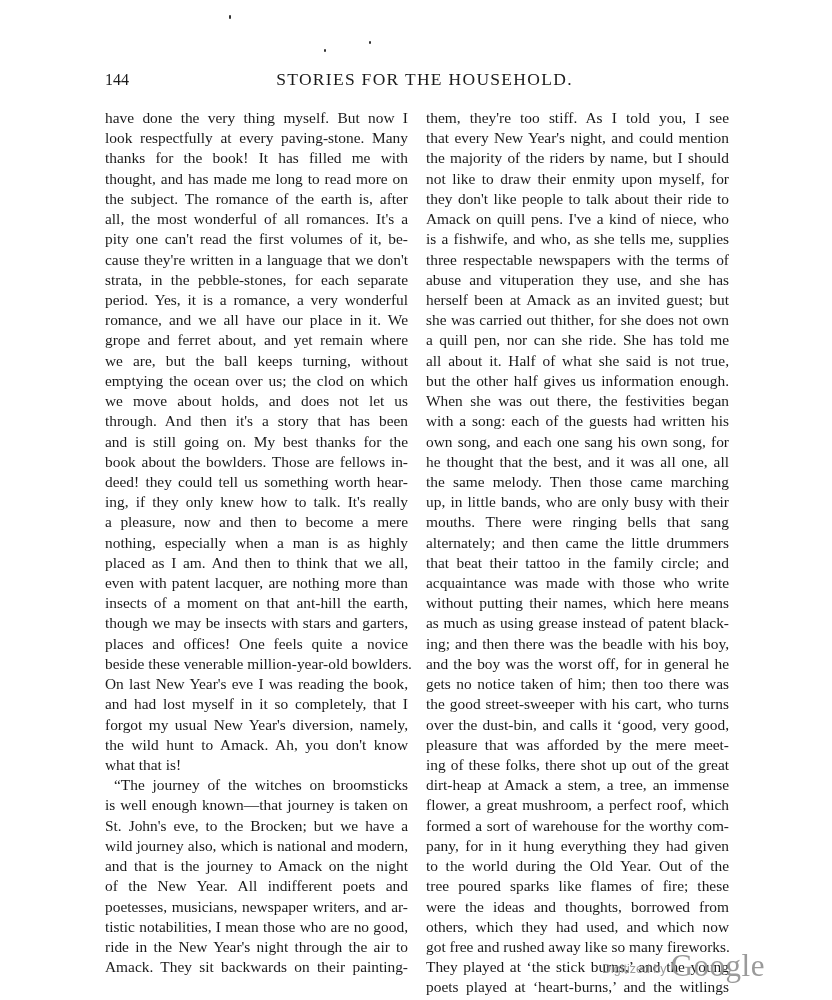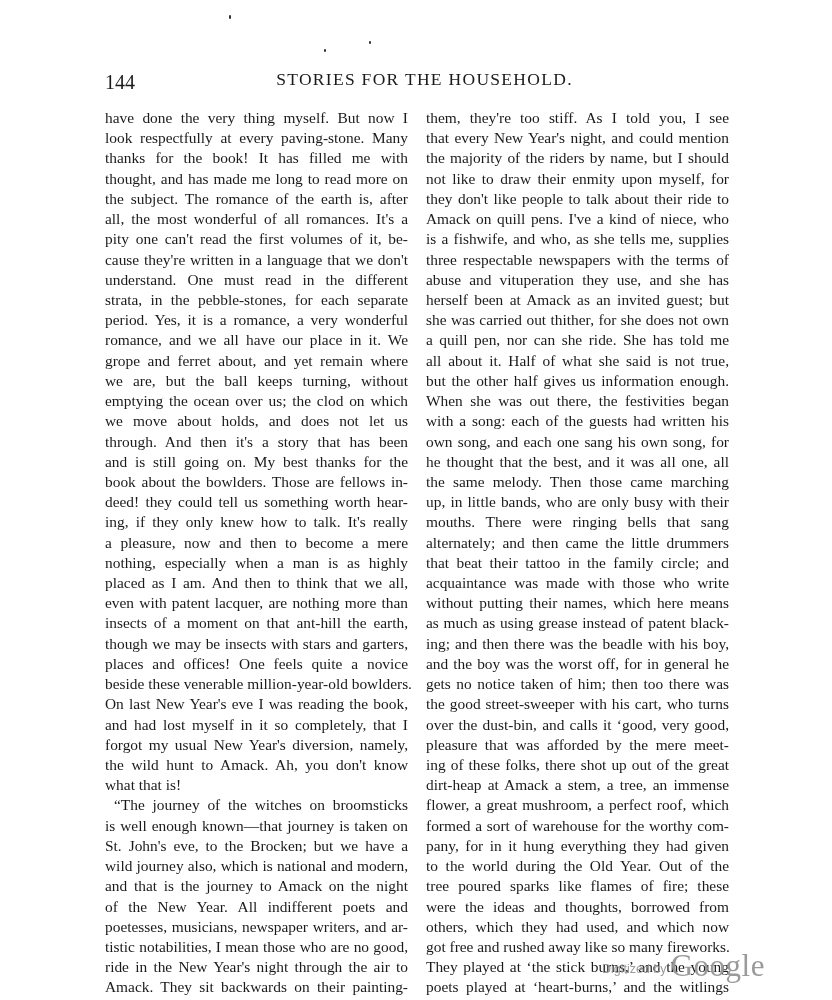--- a/index.html
+++ b/index.html
@@ -1,21 +1,21 @@
 <!DOCTYPE html>
 <html><head>
   <meta charset="utf-8">
   <style>
     html, body { margin: 0; padding: 0; }
     body {
       width: 832px; height: 1000px; background: #ffffff; position: relative; overflow: hidden;
       font-family: "Liberation Serif", "DejaVu Serif", serif; color: #1a1a1a;
     }
     .header { position: absolute; top: 69px; left: 105px; width: 623px; height: 22px; }
-    .page-number { position: absolute; left: 0; top: 2px; font-size: 20px; }
+    .page-number { position: absolute; left: 0; top: 2px; font-size: 16px; }
     .running-title { position: absolute; left: 0; right: 0; text-align: center; font-size: 17.5px; letter-spacing: 1.3px; padding-left: 16px; }
     .column { position: absolute; top: 108px; width: 303px; font-size: 15.4px; line-height: 20.22px; }
     .col-left { left: 105px; }
     .col-right { left: 426px; }
     .line { display: block; white-space: nowrap; text-align: justify; text-align-last: justify; height: 20.22px; }
     .line.last { text-align-last: left; }
     .line.indent { padding-left: 9px; }
     .speck { position: absolute; background: #333; border-radius: 1px; }
     .watermark { position: absolute; left: 594px; top: 948px; color: #9a9a9a; white-space: nowrap; }
     .wm-small { font-family: "Liberation Sans", sans-serif; font-size: 12.5px; vertical-align: 3px; margin-left: 8px; }
@@ -31,21 +31,20 @@
 
 <div class="column col-left" id="col-left">
     <span class="line">have done the very thing myself.  But now I</span>
     <span class="line">look respectfully at every paving-stone.  Many</span>
     <span class="line">thanks for the book!  It has filled me with</span>
     <span class="line">thought, and has made me long to read more on</span>
     <span class="line">the subject.  The romance of the earth is, after</span>
     <span class="line">all, the most wonderful of all romances.  It's a</span>
     <span class="line">pity one can't read the first volumes of it, be-</span>
     <span class="line">cause they're written in a language that we don't</span>
-    <span class="line">understand.  One must read in the different</span>
     <span class="line">strata, in the pebble-stones, for each separate</span>
     <span class="line">period.  Yes, it is a romance, a very wonderful</span>
     <span class="line">romance, and we all have our place in it.  We</span>
     <span class="line">grope and ferret about, and yet remain where</span>
     <span class="line">we are, but the ball keeps turning, without</span>
     <span class="line">emptying the ocean over us;  the clod on which</span>
     <span class="line">we move about holds, and does not let us</span>
     <span class="line">through.  And then it's a story that has been</span>
     <span class="line">and is still going on.  My best thanks for the</span>
     <span class="line">book about the bowlders.  Those are fellows in-</span>

